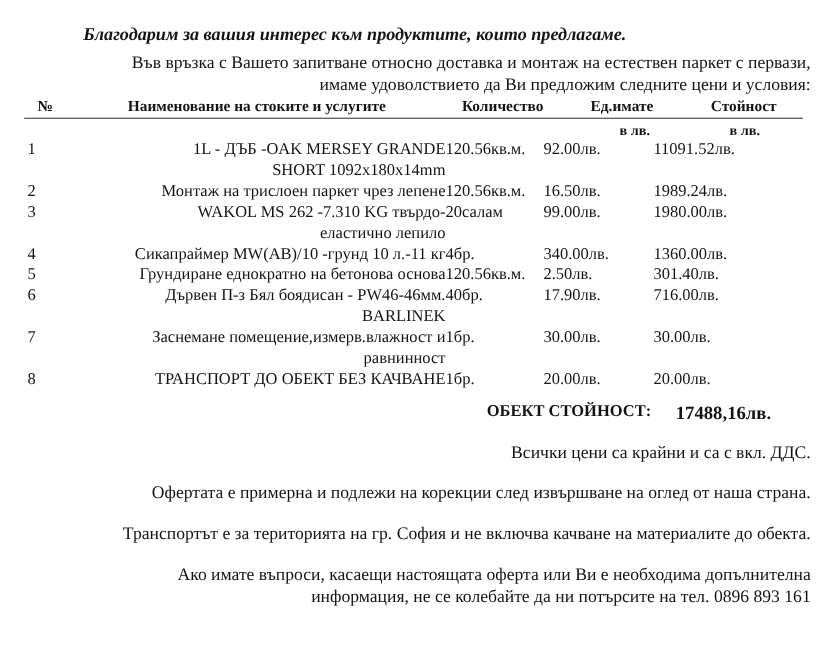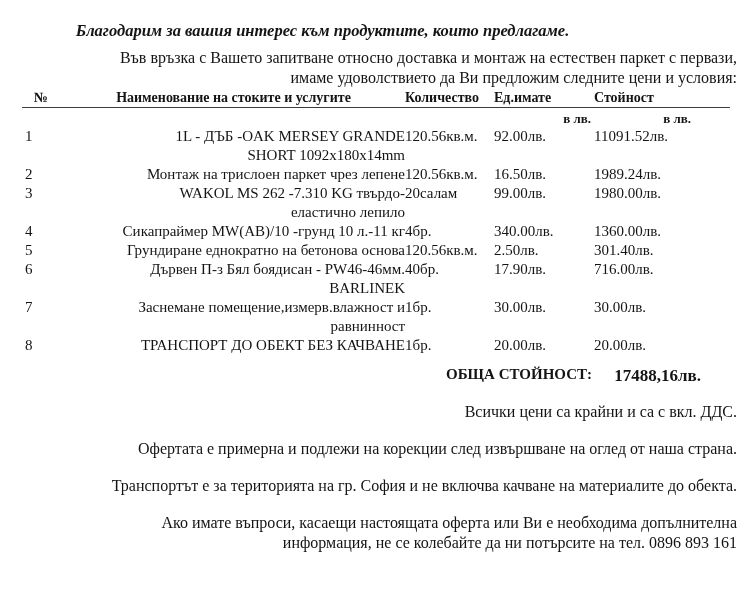--- a/index.html
+++ b/index.html
@@ -48,21 +48,21 @@
   col.c-val  { width: 112px; }
 
   table.items th {
     font-size: 14px;
     font-weight: bold;
     vertical-align: top;
     height: 18px;
   }
   th.h-num  { text-align: left; padding-left: 9px; }
   th.h-name { text-align: center; }
-  th.h-qty, th.h-unit, th.h-val { text-align: left; }
+  th.h-qty, th.h-unit, th.h-val { text-align: right; }
 
   tr.currency-row th {
     font-size: 13px;
     height: 17px;
     padding-top: 3px;
   }
   th.cur-unit { text-align: right; padding-right: 3px; }
   th.cur-val  { text-align: right; padding-right: 15px; }
 
   table.items td {
@@ -202,21 +202,21 @@
     <td class="name pre">ТРАНСПОРТ ДО ОБЕКТ БЕЗ КАЧВАНЕ</td>
     <td class="qty">1бр.</td>
     <td class="unit">20.00лв.</td>
     <td class="val">20.00лв.</td>
   </tr>
 </tbody>
   </table>
 
   <div class="header-rule"></div>
 
-  <div class="total-label">ОБЩА СТОЙНОСТ:</div>
+  <div class="total-label">ОБЕКТ СТОЙНОСТ:</div>
   <div class="total-value">17488,16лв.</div>
 
   <div class="notes" id="notes">
   <p class="pre">Всички цени са крайни и са с вкл. ДДС.</p>
 
   <p class="pre">Офертата е примерна и подлежи на корекции след извършване на оглед от наша страна.</p>
 
 
   <p class="pre">Транспортът е за територията на гр. София и не включва качване на материалите до обекта.</p>
 

